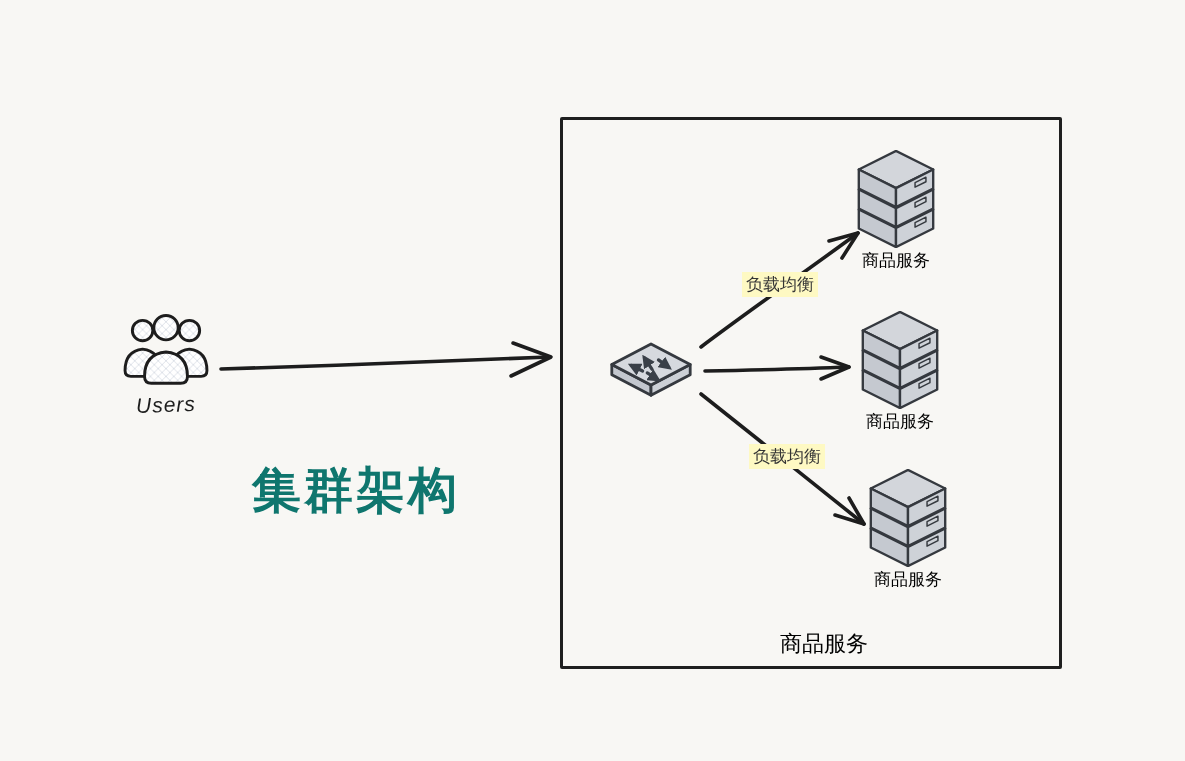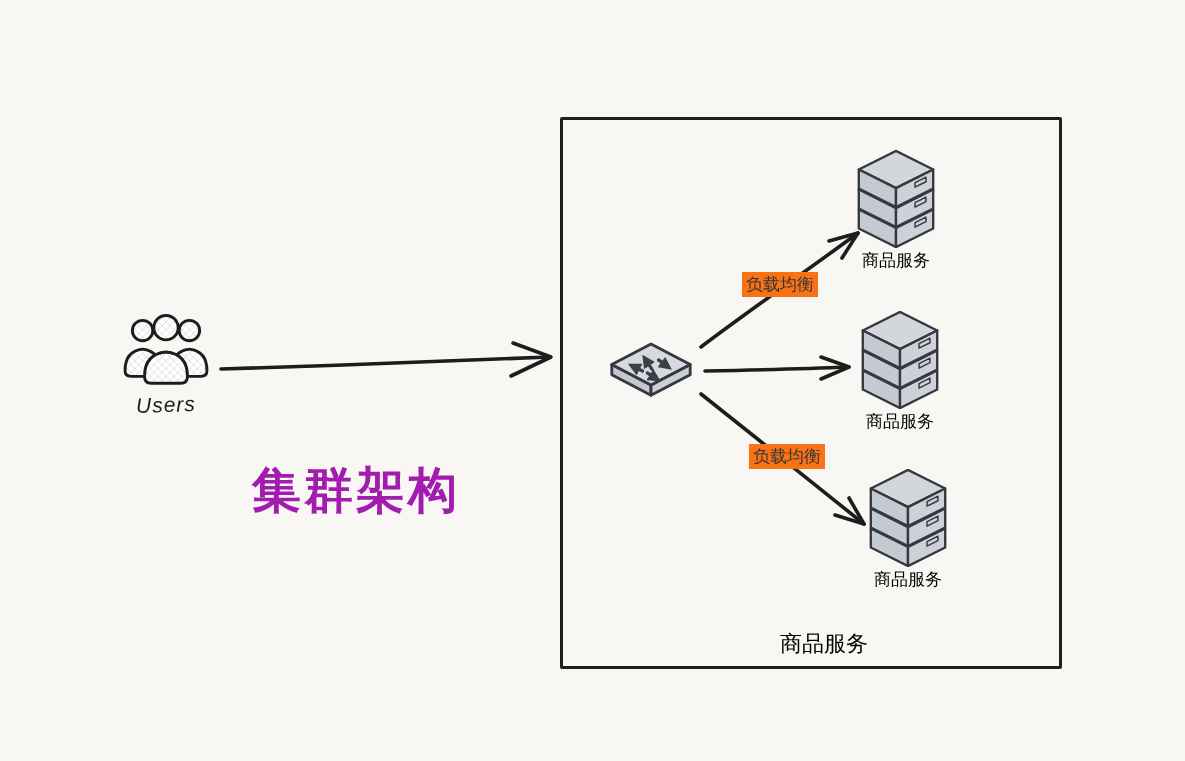--- a/index.html
+++ b/index.html
@@ -26,31 +26,31 @@
   #overlay{position:absolute;left:0;top:0;width:1185px;height:761px;pointer-events:none;}
 
   #cluster-box{
     left:560px;top:117px;width:496px;height:546px;
     border:3px solid #1f1f1f;
     border-radius:2px;
     background:transparent;
   }
   #diagram-title{
     left:252px;top:458px;
-    font-size:49px;font-weight:bold;color:#a21caf;
+    font-size:49px;font-weight:bold;color:#0f766e;
     letter-spacing:3px;white-space:nowrap;
   }
   .cn-label{
     color:#000000;
     white-space:nowrap;
     font-size:17px;
   }
   .lb-label{
     font-size:17px;color:#353535;
-    background:#f97316;
+    background:#fef9c3;
     padding:1px 4px;
     white-space:nowrap;
   }
   #lb-label-top{left:742px;top:272px;}
   #lb-label-bottom{left:749px;top:444px;}
 
   .server-group{display:flex;flex-direction:column;align-items:center;width:100px;}
   #server-group-1{left:846px;top:150px;}
   #server-group-2{left:850px;top:311px;}
   #server-group-3{left:858px;top:469px;}

